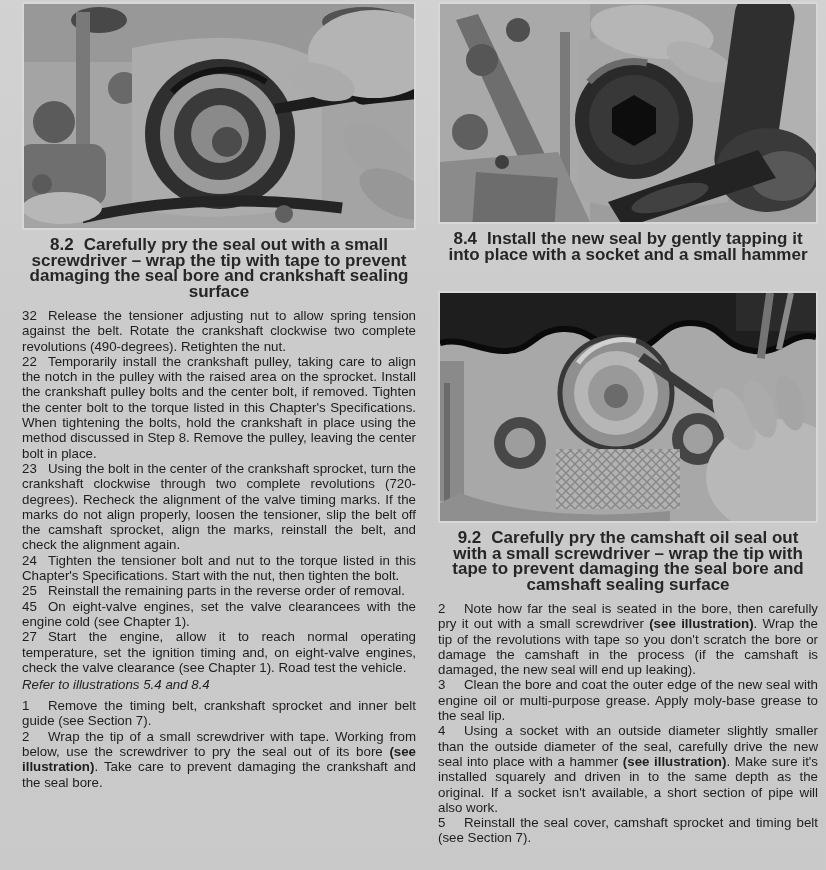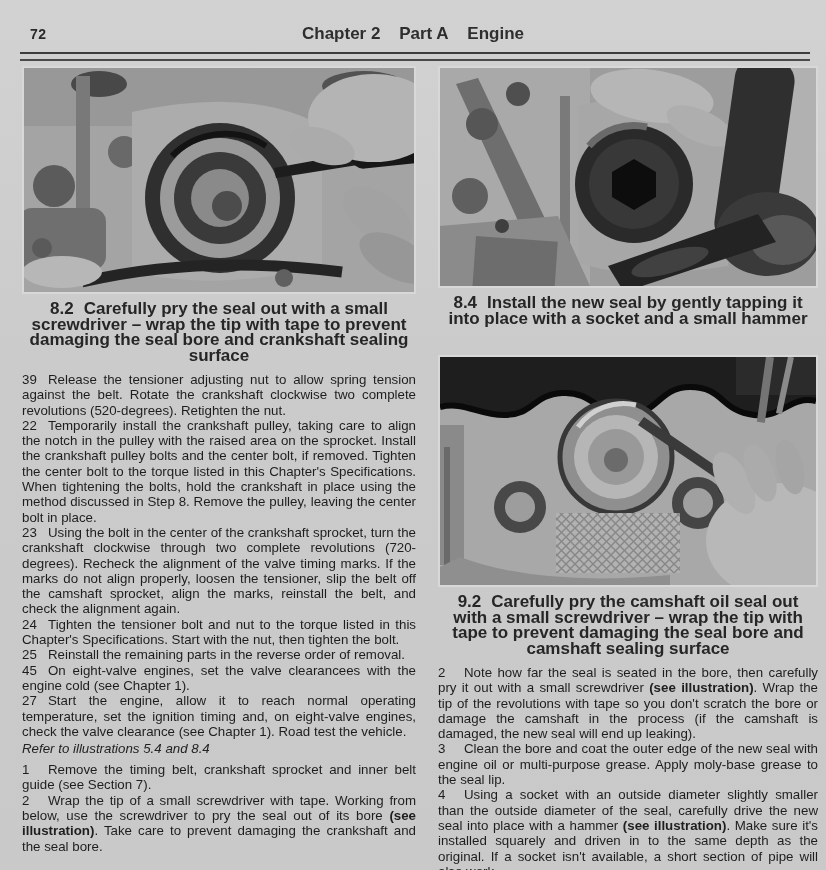--- a/index.html
+++ b/index.html
@@ -63,29 +63,20 @@
     font-style:italic;font-size:13.3px;margin:2px 0 6px 0;color:#222;
   }
   .gap-md{height:20px;}
   b{font-weight:bold;}
 </style>
 </head>
 <body>
 
 <div class="page">
 
-  <div class="header">
-    <div class="page-number">72</div>
-    <div class="chapter-title">
-      <span>Chapter 2</span>
-      <span>Part A</span>
-      <span>Engine</span>
-    </div>
-    <div class="header-rule"></div>
-  </div>
 
   <div class="content">
 
     <div class="col-left">
 
       <div class="photo">
         <svg width="390" height="224" viewBox="0 0 390 224" preserveAspectRatio="none">
           <rect width="390" height="224" fill="#a4a4a4"></rect>
           <rect width="390" height="58" fill="#8e8e8e" opacity="0.55"></rect>
           <ellipse cx="75" cy="16" rx="28" ry="13" fill="#484848"></ellipse>
@@ -112,21 +103,21 @@
           <circle cx="18" cy="180" r="10" fill="#5a5a5a"></circle>
           <circle cx="260" cy="210" r="9" fill="#606060"></circle>
         </svg>
       </div>
 
       <div class="caption">
         <span class="cap-num">8.2</span><span>Carefully pry the seal out with a small screwdriver – wrap the tip with tape to prevent damaging the seal bore and crankshaft sealing surface</span>
       </div>
 
       <div class="bodytext">
-        <p class="step"><span class="num">39</span><span>Release the tensioner adjusting nut to allow spring tension against the belt. Rotate the crankshaft clockwise two complete revolutions (520-degrees). Retighten the nut.</span><b></b><span></span></p>
+        <p class="step"><span class="num">32</span><span>Release the tensioner adjusting nut to allow spring tension against the belt. Rotate the crankshaft clockwise two complete revolutions (490-degrees). Retighten the nut.</span><b></b><span></span></p>
         <p class="step"><span class="num">22</span><span>Temporarily install the crankshaft pulley, taking care to align the notch in the pulley with the raised area on the sprocket. Install the crankshaft pulley bolts and the center bolt, if removed. Tighten the center bolt to the torque listed in this Chapter's Specifications. When tightening the bolts, hold the crankshaft in place using the method discussed in Step 8. Remove the pulley, leaving the center bolt in place.</span><b></b><span></span></p>
         <p class="step"><span class="num">23</span><span>Using the bolt in the center of the crankshaft sprocket, turn the crankshaft clockwise through two complete revolutions (720-degrees). Recheck the alignment of the valve timing marks. If the marks do not align properly, loosen the tensioner, slip the belt off the camshaft sprocket, align the marks, reinstall the belt, and check the alignment again.</span><b></b><span></span></p>
         <p class="step"><span class="num">24</span><span>Tighten the tensioner bolt and nut to the torque listed in this Chapter's Specifications. Start with the nut, then tighten the bolt.</span><b></b><span></span></p>
         <p class="step"><span class="num">25</span><span>Reinstall the remaining parts in the reverse order of removal.</span><b></b><span></span></p>
         <p class="step"><span class="num">45</span><span>On eight-valve engines, set the valve clearancees with the engine cold (see Chapter 1).</span><b></b><span></span></p>
         <p class="step"><span class="num">27</span><span>Start the engine, allow it to reach normal operating temperature, set the ignition timing and, on eight-valve engines, check the valve clearance (see Chapter 1). Road test the vehicle.</span><b></b><span></span></p>
       </div>
 
 
       <div class="refer-note">Refer to illustrations 5.4 and 8.4</div>

